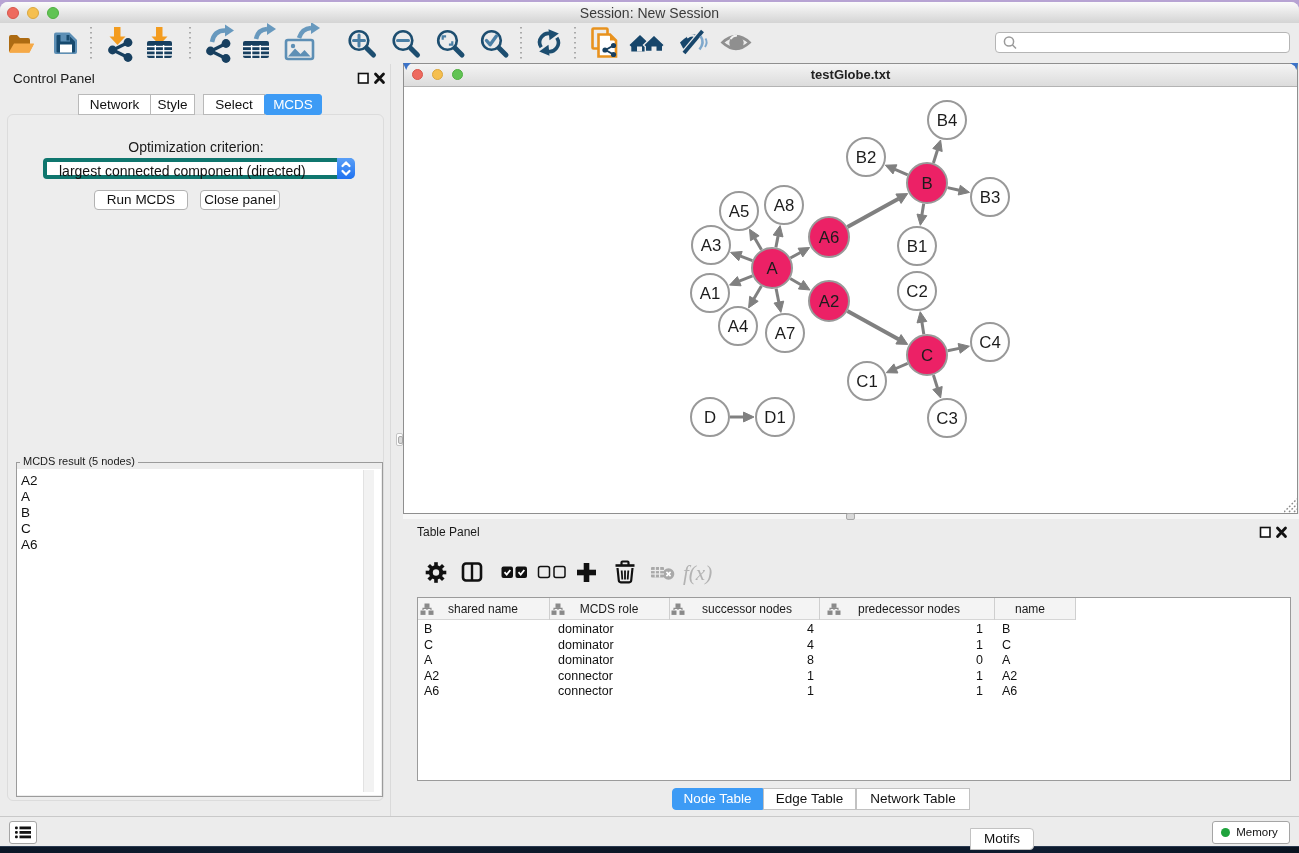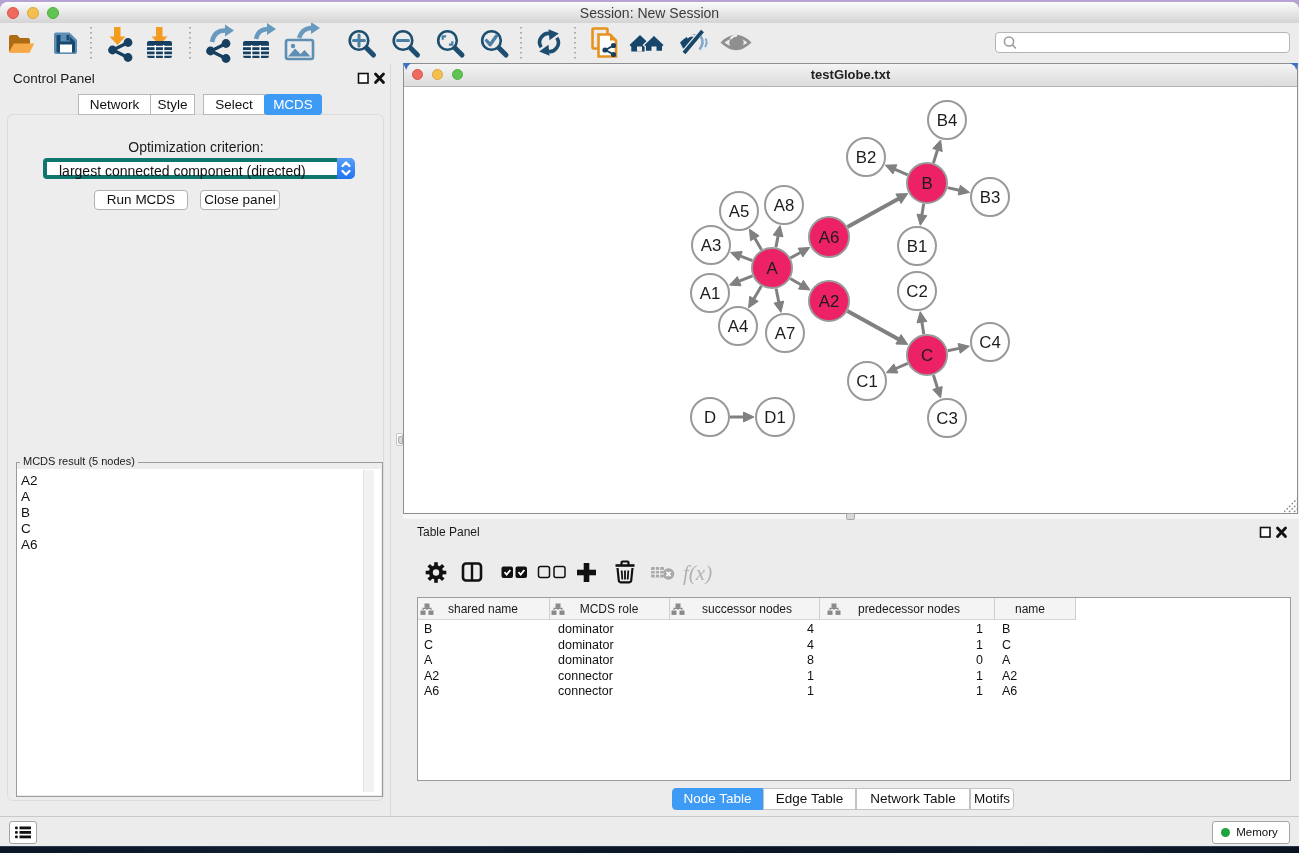--- a/index.html
+++ b/index.html
@@ -473,13 +473,13 @@
 <div class="abs trow" style="left:889px;top:668.5px;width:94px;text-align:right;">1</div>
 <div class="abs trow" style="left:1002px;top:668.5px;">A2</div>
 <div class="abs trow" style="left:424px;top:684px;">A6</div>
 <div class="abs trow" style="left:558px;top:684px;">connector</div>
 <div class="abs trow" style="left:720px;top:684px;width:94px;text-align:right;">1</div>
 <div class="abs trow" style="left:889px;top:684px;width:94px;text-align:right;">1</div>
 <div class="abs trow" style="left:1002px;top:684px;">A6</div>
 <div class="tabs2 abs" style="left:672px;width:91px;background:#3d9bf5;color:#fff;border-color:#3d9bf5;border-radius:4px 0 0 4px;">Node Table</div>
 <div class="tabs2 abs" style="left:763px;width:93px;">Edge Table</div>
 <div class="tabs2 abs" style="left:856px;width:114px;">Network Table</div>
-<div class="tabs2 abs" style="left:970px;width:44px;border-radius:0 4px 4px 0;">Motifs</div>
+<div class="tabs2 abs" style="left:970px;width:64px;border-radius:0 4px 4px 0;margin-top:40px;">Motifs</div>
 
 </body></html>

